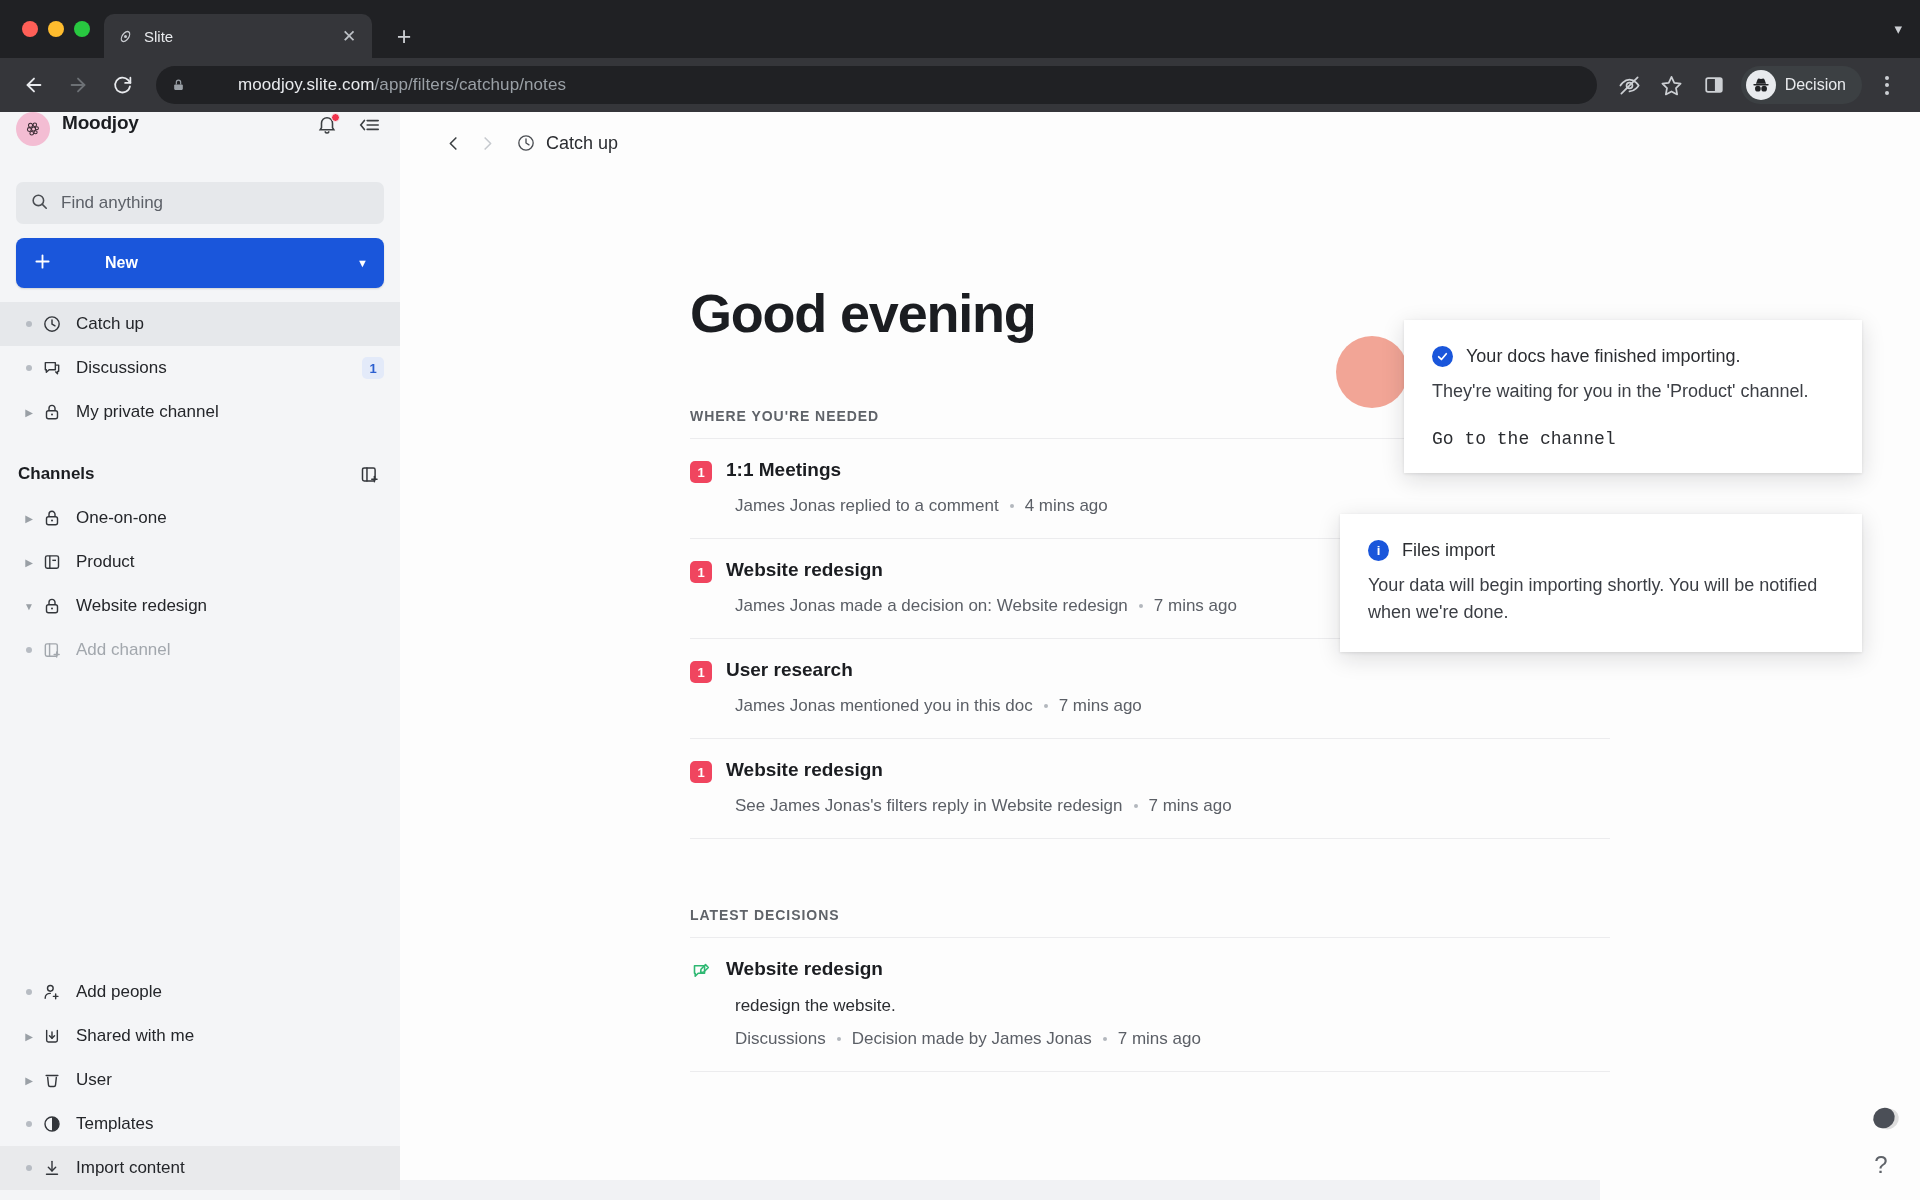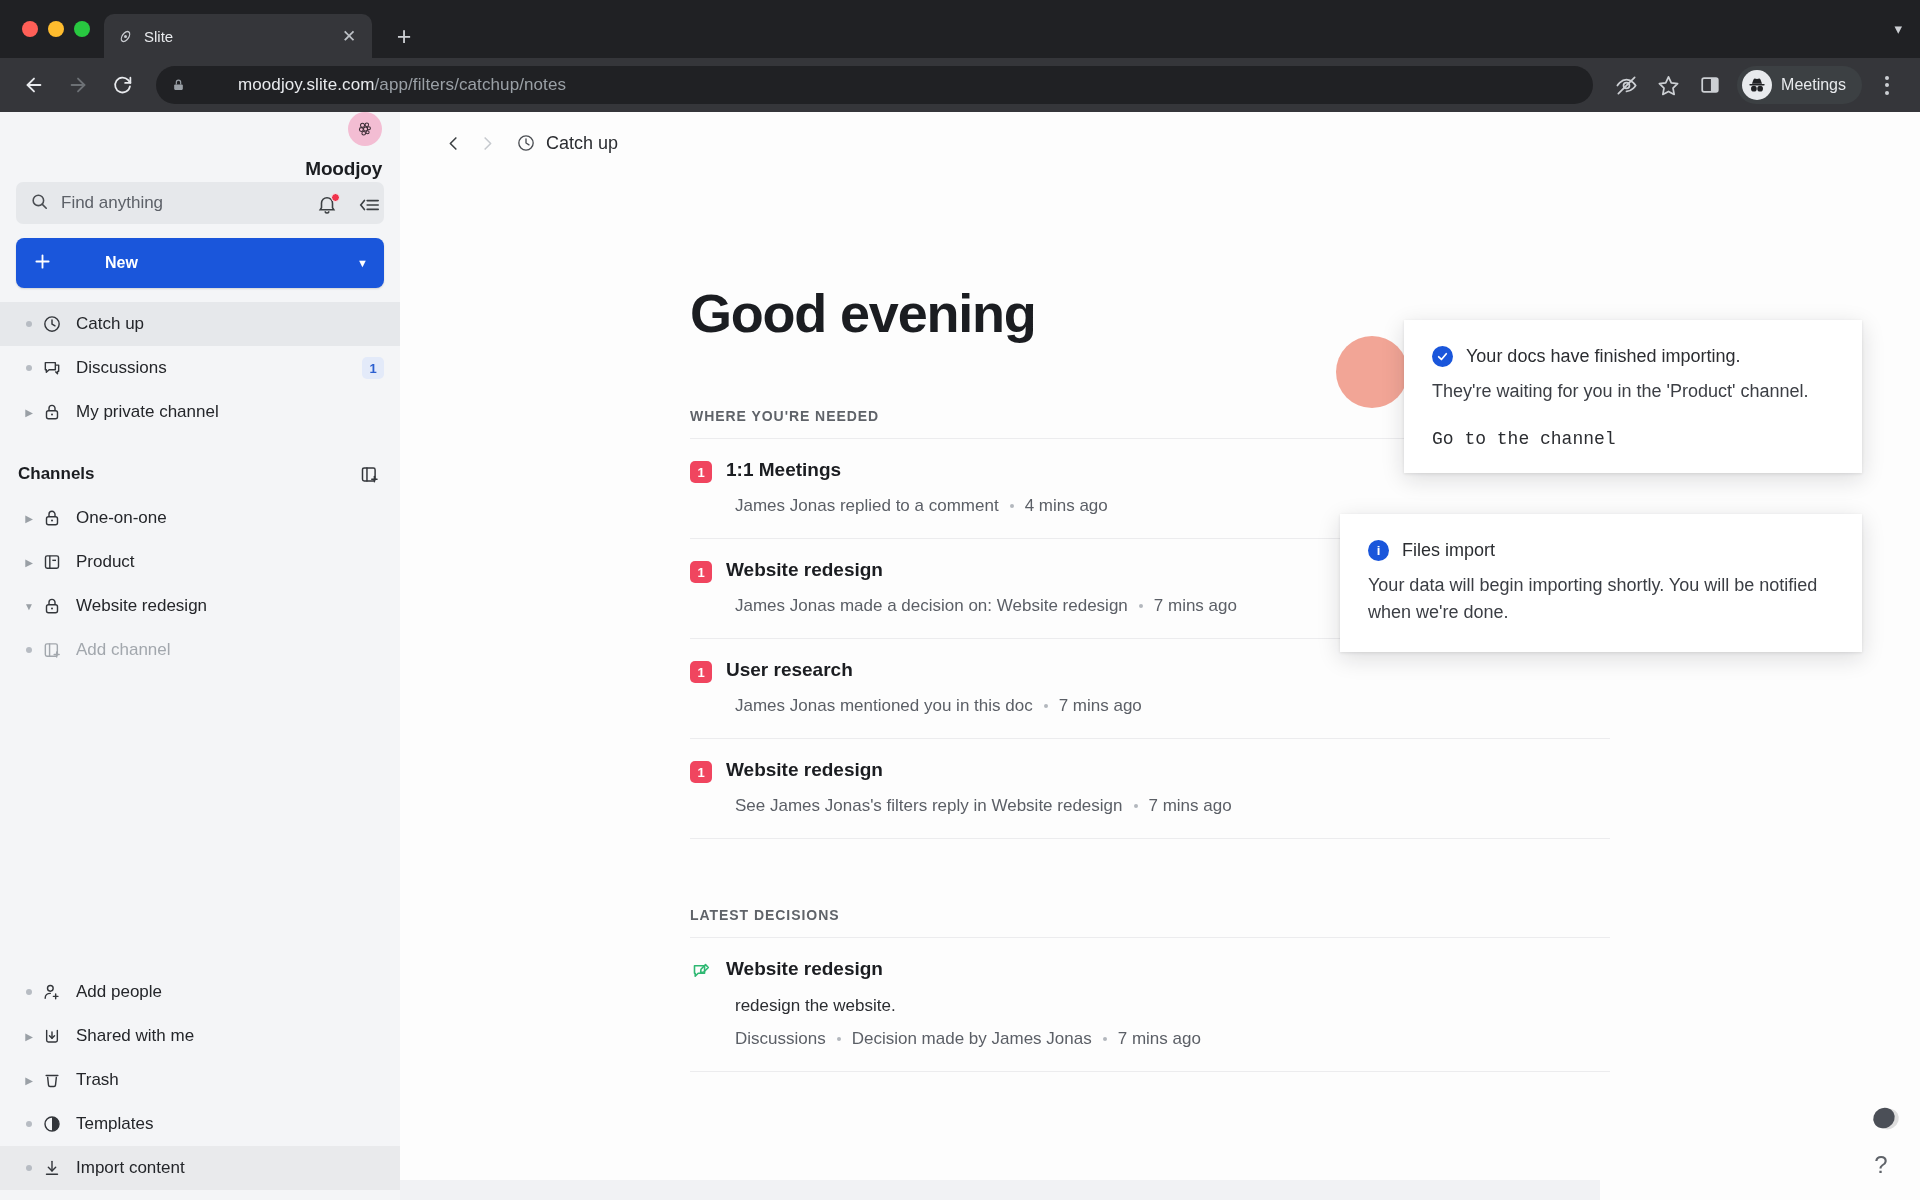--- a/index.html
+++ b/index.html
@@ -59,21 +59,21 @@
   .kebab { width: 38px; height: 38px; display: flex; flex-direction: column;
            align-items: center; justify-content: center; gap: 3.5px; margin-left: 2px; }
   .kebab i { width: 4px; height: 4px; border-radius: 50%; background: #cdd0d4; display: block; }
 
   
   .app { flex: 1; display: flex; background: #ffffff; overflow: hidden; position: relative; }
 
   
   .sidebar { width: 400px; background: #f4f5f7; display: flex; flex-direction: column;
              flex-shrink: 0; position: relative; }
-  .ws-header { height: 62px; display: flex; align-items: flex-end; padding: 0 18px 0 16px; gap: 12px; flex-direction: column; }
+  .ws-header { height: 62px; display: flex; align-items: flex-start; padding: 0 18px 0 16px; gap: 12px; }
   .ws-logo { width: 34px; height: 34px; border-radius: 50%; background: #f3bdd3;
              display: flex; align-items: center; justify-content: center; flex-shrink: 0; }
   .ws-name { font-size: 19px; font-weight: 700; color: #1b1d21; letter-spacing: -.2px; }
   .ws-actions { margin-left: auto; display: flex; align-items: center; gap: 16px; }
   .ws-icon { width: 26px; height: 26px; display: flex; align-items: center;
              justify-content: center; color: #3c4043; position: relative; }
   .bell-dot { position: absolute; top: 1px; right: 0px; width: 9px; height: 9px;
               border-radius: 50%; background: #f0324b; border: 1.5px solid #f4f5f7; }
 
   .search-box { margin: 8px 16px 0; height: 42px; background: #e6e8eb; border-radius: 7px;
@@ -253,21 +253,21 @@
 
     <div class="incognito-pill">
       <span class="incog-avatar">
         <svg width="22" height="22" viewBox="0 0 24 24">
           <path d="M6.5 10.5l1.6-4.2a2 2 0 0 1 2.5-1.2l1.4.45 1.4-.45a2 2 0 0 1 2.5 1.2l1.6 4.2z" fill="#202124"></path>
           <rect x="3.6" y="10.8" width="16.8" height="1.7" rx=".85" fill="#202124"></rect>
           <circle cx="8.6" cy="16" r="3.1" fill="#202124"></circle>
           <circle cx="15.4" cy="16" r="3.1" fill="#202124"></circle>
         </svg>
       </span>
-      <span class="incog-label">Meetings</span>
+      <span class="incog-label">Decision</span>
     </div>
 
     <div class="kebab">
         <i></i>
         <i></i>
         <i></i>
       </div>
   </div>
 
   <div class="app">
@@ -469,21 +469,21 @@
         </div>
 
         <div class="nav-row">
           <span class="twisty">▶</span>
           <span class="nav-ico">
             <svg width="20" height="20" viewBox="0 0 24 24" fill="none" stroke="currentColor" stroke-width="1.7" stroke-linecap="round">
               <line x1="5" y1="6.6" x2="19" y2="6.6"></line>
               <path d="M6.8 8.8l1 9.4a1.8 1.8 0 0 0 1.8 1.6h4.8a1.8 1.8 0 0 0 1.8-1.6l1-9.4"></path>
             </svg>
           </span>
-          <span class="nav-txt">Trash</span>
+          <span class="nav-txt">User</span>
         </div>
 
         <div class="nav-row">
           <span class="twisty">
               <i class="bullet"></i>
             </span>
           <span class="nav-ico">
             <svg width="20" height="20" viewBox="0 0 24 24">
               <circle cx="12" cy="12" r="8.4" fill="none" stroke="currentColor" stroke-width="1.7"></circle>
               <path d="M12 3.6a8.4 8.4 0 0 1 0 16.8z" fill="currentColor"></path>

